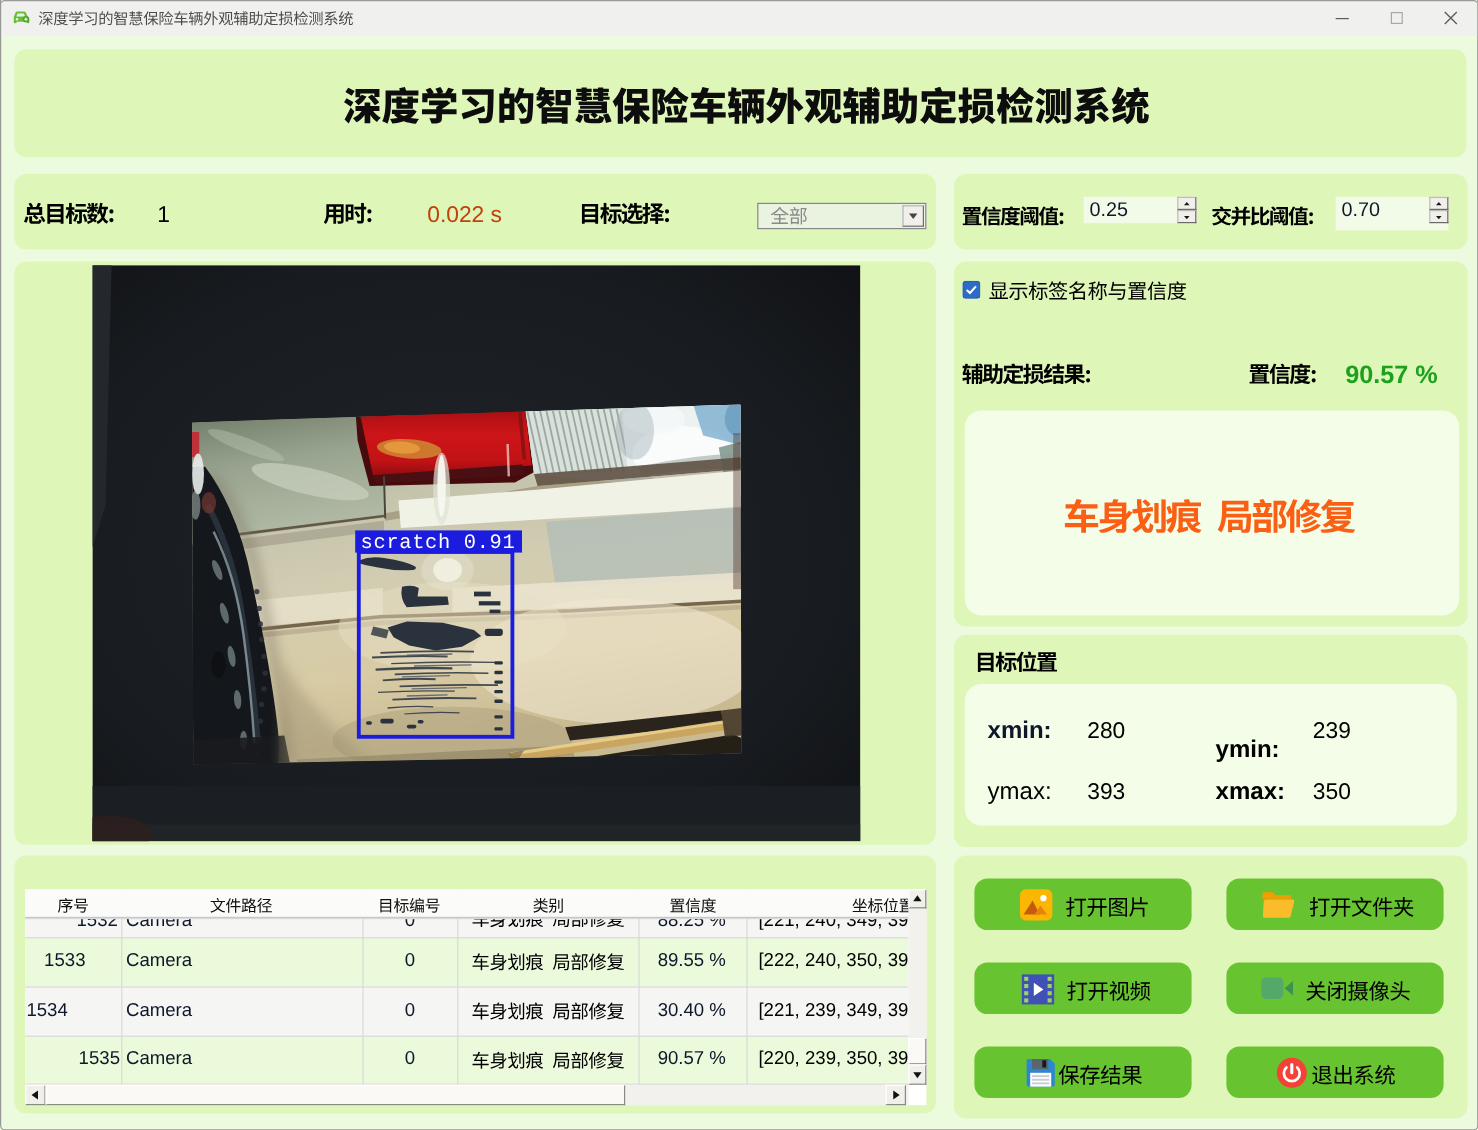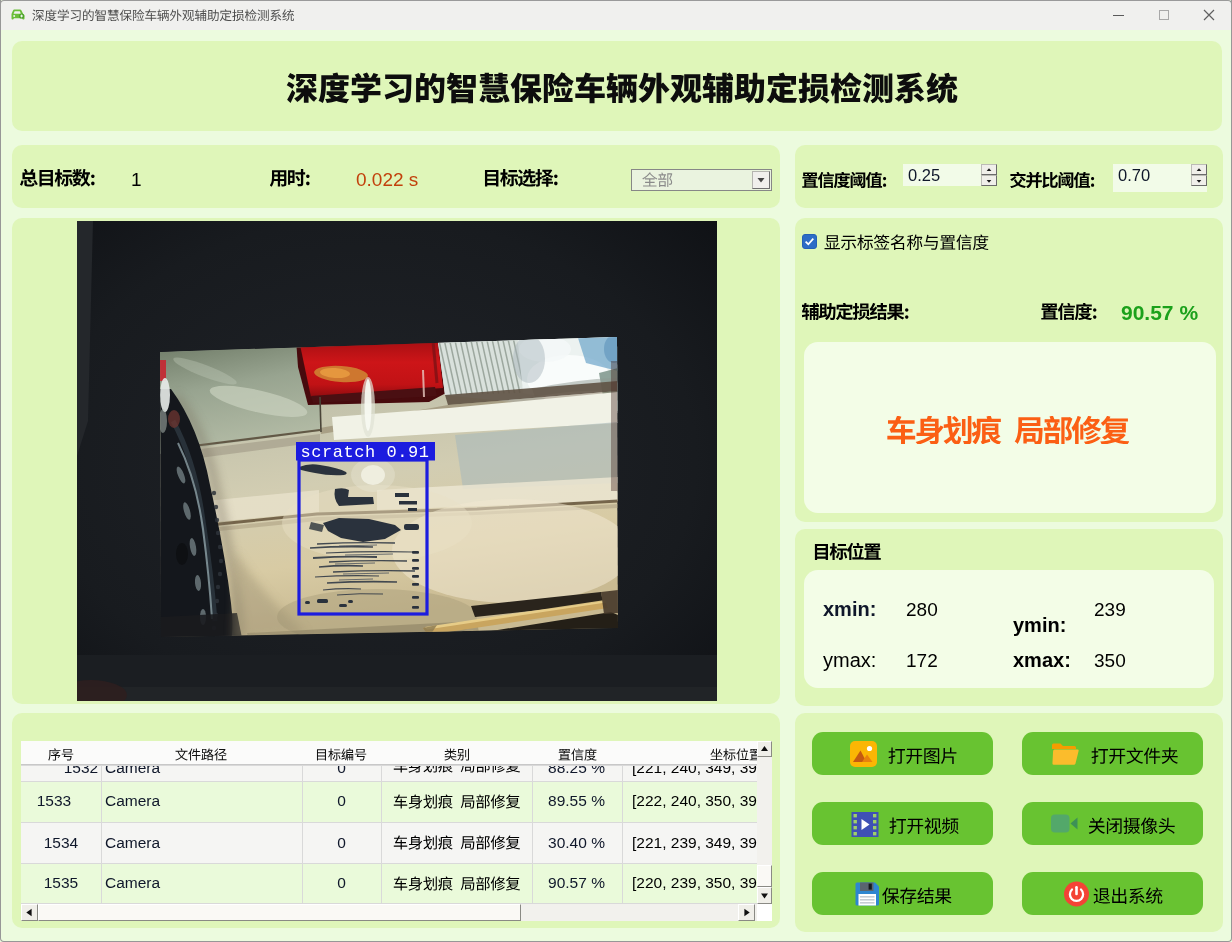--- a/index.html
+++ b/index.html
@@ -289,21 +289,21 @@
 <div class="panel" style="left:794px;top:529px;width:428px;height:177px"></div>
 <svg style="position:absolute;left:812.0px;top:542.5px;width:68.0px;height:17.0px;" viewBox="0 -880 4000 1000" preserveAspectRatio="xMinYMin meet">
     <path fill="#000" d="M243 -456H744V-328H243ZM243 -579V-702H744V-579ZM243 -205H744V-79H243ZM112 -828V116H243V48H744V116H882V-828Z M1464 -821V-700H1941V-821ZM1795 -310C1841 -199 1884 -54 1895 35L2012 -7C1998 -98 1950 -237 1902 -347ZM1462 -342C1436 -230 1391 -112 1336 -38C1364 -24 1415 11 1437 29C1494 -55 1548 -189 1579 -315ZM1415 -563V-442H1626V-28C1626 -14 1622 -11 1608 -11C1594 -11 1549 -10 1505 -12C1523 26 1539 83 1542 121C1616 121 1668 119 1708 97C1749 76 1758 39 1758 -25V-442H2001V-563ZM1147 -888V-674H997V-554H1122C1094 -433 1040 -291 977 -214C1000 -180 1031 -123 1043 -87C1082 -143 1118 -227 1147 -316V127H1275V-385C1305 -339 1334 -289 1349 -257L1418 -359C1398 -385 1307 -498 1275 -531V-554H1402V-674H1275V-888Z M2415 -518C2444 -374 2471 -183 2479 -71L2607 -107C2596 -217 2565 -403 2532 -545ZM2557 -872C2575 -821 2597 -752 2606 -705H2352V-580H2956V-705H2622L2735 -737C2724 -783 2701 -851 2680 -903ZM2312 -41V84H2992V-41H2808C2847 -176 2887 -365 2914 -528L2778 -550C2764 -392 2727 -182 2690 -41ZM2240 -883C2185 -729 2091 -574 1992 -477C2014 -446 2050 -375 2062 -342C2085 -367 2108 -394 2131 -424V125H2261V-627C2300 -698 2334 -772 2362 -844Z M3677 -762H3802V-700H3677ZM3436 -762H3559V-700H3436ZM3198 -762H3317V-700H3198ZM3141 -432V8H3015V98H3989V8H3856V-432H3530L3538 -474H3957V-568H3553L3559 -612H3933V-849H3073V-612H3427L3423 -568H3030V-474H3414L3407 -432ZM3263 8V-34H3729V8ZM3263 -248H3729V-207H3263ZM3263 -314V-353H3729V-314ZM3263 -143H3729V-100H3263Z"></path>
   </svg>
 <div class="ibox" style="left:803px;top:570px;width:410px;height:118px"></div>
 <div class="lat" style="left:822.0px;top:599.07px;font-size:20.0px;font-weight:bold;color:#0f172a;line-height:1;">xmin:</div>
 <div class="lat" style="left:905.0px;top:599.92px;font-size:19.0px;font-weight:normal;color:#000;line-height:1;">280</div>
 <div class="lat" style="left:1012.0px;top:599.07px;font-size:20.0px;font-weight:bold;color:#000;line-height:1;margin-top:16px;">ymin:</div>
 <div class="lat" style="left:1093.0px;top:599.92px;font-size:19.0px;font-weight:normal;color:#000;line-height:1;">239</div>
 <div class="lat" style="left:822.0px;top:650.07px;font-size:20.0px;font-weight:normal;color:#000;line-height:1;">ymax:</div>
-<div class="lat" style="left:905.0px;top:650.92px;font-size:19.0px;font-weight:normal;color:#000;line-height:1;">172</div>
+<div class="lat" style="left:905.0px;top:650.92px;font-size:19.0px;font-weight:normal;color:#000;line-height:1;">393</div>
 <div class="lat" style="left:1012.0px;top:650.07px;font-size:20.0px;font-weight:bold;color:#000;line-height:1;">xmax:</div>
 <div class="lat" style="left:1093.0px;top:650.92px;font-size:19.0px;font-weight:normal;color:#000;line-height:1;">350</div>
 <div class="panel" style="left:794px;top:713px;width:428px;height:219px"></div>
 <div class="btn" style="left:811px;top:732px"></div>
 <svg class="abs" style="left:849px;top:740px" width="28" height="28" viewBox="0 0 28 28">
     <rect x="0" y="1" width="27" height="26" rx="5" fill="#fbb604"></rect>
     <circle cx="19.5" cy="8.5" r="2.6" fill="#fff"></circle>
     <path d="M3 22 L10.5 10.5 L16.5 22 Z" fill="#c55a11"></path>
     <path d="M12 22 L17 14.5 L22.5 22 Z" fill="#e8820c"></path>
   </svg>
@@ -379,30 +379,30 @@
 <div class="abs" style="left:20px;top:781px;width:736px;height:41px;background:#eafada"></div>
 <div class="lat" style="left:21px;top:792px;font-size:15.5px;width:64px;text-align:center">1533</div>
 <div class="lat" style="left:104px;top:792px;font-size:15.5px">Camera</div>
 <div class="lat" style="left:301px;top:792px;font-size:15.5px;width:79px;text-align:center">0</div>
 <svg style="position:absolute;left:392.0px;top:794.0px;width:127.5px;height:15.0px;" viewBox="0 -880 8500 1000" preserveAspectRatio="xMinYMin meet">
     <path fill="#000" d="M161 -320C172 -329 210 -335 272 -335H507V-180H52V-105H507V89H588V-105H951V-180H588V-335H865V-408H588V-564H507V-408H245C288 -472 333 -546 374 -627H932V-701H410C431 -744 450 -787 467 -831L381 -854C363 -803 342 -750 319 -701H69V-627H285C250 -557 220 -502 204 -480C176 -435 155 -404 133 -398C143 -377 157 -337 161 -320Z M1706 -534V-440H1281V-534ZM1706 -592H1281V-682H1706ZM1706 -381V-296L1689 -282H1281V-381ZM1070 -282V-214H1599C1438 -103 1243 -21 1033 33C1048 49 1071 80 1080 97C1312 29 1529 -69 1706 -208V-20C1706 0 1699 7 1676 9C1655 10 1578 10 1497 7C1508 28 1520 63 1524 84C1628 84 1694 83 1731 70C1768 58 1780 32 1780 -19V-270C1843 -327 1899 -389 1948 -459L1881 -492C1852 -448 1817 -407 1780 -368V-749H1497C1513 -777 1530 -808 1545 -838L1457 -852C1449 -823 1433 -784 1416 -749H1205V-282Z M2649 -737V-177H2723V-737ZM2847 -839V-10C2847 8 2840 13 2821 14C2804 14 2746 15 2681 13C2691 34 2703 68 2706 88C2795 88 2847 86 2878 74C2909 61 2921 39 2921 -11V-839ZM2305 -786C2358 -743 2421 -681 2451 -640L2505 -687C2476 -728 2410 -787 2356 -827ZM2461 -479C2427 -394 2382 -316 2328 -245C2306 -319 2288 -406 2275 -501L2597 -538L2590 -611L2265 -574C2256 -660 2251 -753 2251 -848H2173C2174 -751 2180 -656 2190 -565L2027 -546L2034 -474L2199 -492C2215 -375 2239 -267 2269 -177C2199 -103 2118 -40 2029 7C2045 22 2072 51 2083 68C2160 22 2233 -34 2298 -100C2347 15 2408 85 2480 85C2550 85 2578 39 2592 -116C2571 -123 2544 -139 2528 -157C2521 -37 2509 10 2484 10C2441 10 2395 -55 2355 -162C2428 -247 2488 -346 2535 -458Z M3029 -628C3057 -567 3092 -484 3107 -435L3170 -469C3153 -515 3118 -594 3088 -654ZM3786 -394V-305H3418V-394ZM3786 -451H3418V-537H3786ZM3341 92C3360 79 3392 68 3618 4C3614 -12 3610 -40 3608 -60L3418 -12V-243H3555C3616 -68 3736 42 3930 89C3940 69 3960 40 3976 26C3880 8 3803 -28 3744 -79C3806 -115 3880 -163 3939 -208L3886 -251C3840 -211 3763 -157 3702 -119C3670 -156 3646 -196 3626 -243H3859V-598H3344V-41C3344 1 3324 22 3307 31C3319 45 3336 75 3341 92ZM3513 -834C3523 -806 3536 -774 3545 -743H3185V-437C3185 -407 3184 -374 3182 -340C3119 -308 3057 -276 3013 -257L3040 -186L3175 -264C3159 -159 3123 -52 3039 32C3055 42 3086 71 3098 86C3241 -55 3262 -276 3262 -436V-673H3960V-743H3637C3625 -778 3611 -819 3597 -852Z M4646 -796V-552C4646 -386 4634 -152 4519 14C4535 23 4568 48 4580 63C4666 -62 4701 -228 4714 -377H5343C5332 -116 5319 -18 5297 6C5288 17 5277 19 5259 19C5240 19 5190 18 5136 14C5148 34 5156 64 5157 85C5212 89 5265 89 5294 86C5325 83 5345 76 5364 54C5395 17 5407 -97 5420 -410C5421 -421 5421 -445 5421 -445H4720L4722 -533H5350V-796ZM4722 -730H5273V-599H4722ZM4804 -296V27H4876V-32H5194V-296ZM4876 -233H5122V-95H4876Z M5634 -633C5661 -578 5689 -504 5698 -456L5767 -477C5758 -524 5731 -595 5700 -650ZM6130 -795V87H6198V-725H6362C6335 -644 6295 -536 6256 -449C6348 -358 6373 -282 6373 -219C6374 -183 6367 -150 6347 -138C6336 -131 6320 -128 6305 -127C6285 -127 6256 -127 6226 -130C6239 -109 6246 -77 6247 -58C6276 -56 6309 -56 6335 -59C6359 -62 6381 -68 6398 -79C6431 -103 6445 -152 6445 -212C6445 -282 6422 -363 6330 -459C6374 -553 6421 -670 6457 -765L6405 -798L6393 -795ZM5742 -835C5757 -802 5774 -762 5785 -729H5572V-659H6053V-729H5863C5852 -764 5831 -815 5810 -853ZM5932 -653C5915 -595 5885 -511 5857 -453H5542V-383H6076V-453H5932C5957 -506 5985 -576 6008 -636ZM5601 -289V82H5674V34H5953V75H6030V-289ZM5674 -35V-220H5953V-35Z M7202 -386C7147 -333 7044 -285 6953 -258C6967 -245 6986 -227 6996 -212C7093 -244 7198 -297 7260 -362ZM7300 -285C7231 -213 7096 -155 6966 -125C6982 -111 6997 -89 7006 -74C7144 -112 7279 -175 7357 -261ZM7395 -175C7304 -70 7116 -5 6911 25C6927 41 6943 68 6951 86C7167 48 7359 -25 7461 -146ZM6802 -565V-72H6867V-565ZM7054 -674H7339C7304 -618 7254 -570 7196 -531C7133 -574 7086 -624 7054 -674ZM7066 -850C7023 -740 6950 -634 6867 -566C6885 -555 6913 -533 6927 -521C6957 -549 6988 -583 7017 -621C7046 -578 7086 -535 7136 -496C7055 -453 6961 -425 6868 -408C6882 -393 6898 -366 6905 -349C7007 -371 7107 -404 7194 -455C7261 -413 7343 -378 7439 -356C7448 -373 7467 -402 7481 -417C7395 -433 7319 -461 7255 -494C7334 -551 7398 -625 7437 -719L7393 -741L7378 -738H7092C7109 -769 7123 -800 7137 -832ZM6730 -843C6681 -685 6599 -529 6510 -427C6524 -408 6544 -367 6550 -348C6584 -388 6615 -433 6646 -483V89H6718V-619C6750 -684 6778 -754 6800 -824Z M7784 -443H8258V-374H7784ZM7784 -563H8258V-495H7784ZM7707 -619V-318H7822C7763 -240 7674 -169 7585 -122C7601 -110 7628 -84 7640 -72C7681 -96 7724 -127 7764 -162C7807 -118 7859 -79 7920 -47C7797 -11 7658 11 7524 21C7536 38 7549 70 7553 89C7708 74 7869 44 8008 -8C8131 40 8274 69 8428 81C8439 62 8456 31 8472 14C8337 6 8209 -14 8098 -45C8192 -91 8271 -150 8324 -225L8276 -257L8264 -253H7855C7872 -273 7889 -294 7903 -316L7897 -318H8338V-619ZM7762 -849C7714 -748 7627 -654 7539 -594C7554 -580 7578 -548 7588 -533C7641 -574 7695 -627 7741 -686H8410V-750H7788C7804 -776 7819 -801 7832 -828ZM8204 -193C8153 -146 8085 -108 8005 -77C7929 -108 7864 -146 7816 -193Z"></path>
   </svg>
 <div class="lat" style="left:530px;top:792px;font-size:15.5px;width:91px;text-align:center">89.55 %</div>
 <div class="abs" style="left:631px;top:792px;width:125px;overflow:hidden;font-size:15.5px;white-space:nowrap">[222, 240, 350, 394</div>
 <div class="abs" style="left:20px;top:822px;width:736px;height:41px;background:#f5f5f3"></div>
-<div class="lat" style="left:21px;top:834px;font-size:15.5px;width:78px;text-align:center">1534</div>
+<div class="lat" style="left:21px;top:834px;font-size:15.5px;width:78px;">1534</div>
 <div class="lat" style="left:104px;top:834px;font-size:15.5px">Camera</div>
 <div class="lat" style="left:301px;top:834px;font-size:15.5px;width:79px;text-align:center">0</div>
 <svg style="position:absolute;left:392.0px;top:835.0px;width:127.5px;height:15.0px;" viewBox="0 -880 8500 1000" preserveAspectRatio="xMinYMin meet">
     <path fill="#000" d="M161 -320C172 -329 210 -335 272 -335H507V-180H52V-105H507V89H588V-105H951V-180H588V-335H865V-408H588V-564H507V-408H245C288 -472 333 -546 374 -627H932V-701H410C431 -744 450 -787 467 -831L381 -854C363 -803 342 -750 319 -701H69V-627H285C250 -557 220 -502 204 -480C176 -435 155 -404 133 -398C143 -377 157 -337 161 -320Z M1706 -534V-440H1281V-534ZM1706 -592H1281V-682H1706ZM1706 -381V-296L1689 -282H1281V-381ZM1070 -282V-214H1599C1438 -103 1243 -21 1033 33C1048 49 1071 80 1080 97C1312 29 1529 -69 1706 -208V-20C1706 0 1699 7 1676 9C1655 10 1578 10 1497 7C1508 28 1520 63 1524 84C1628 84 1694 83 1731 70C1768 58 1780 32 1780 -19V-270C1843 -327 1899 -389 1948 -459L1881 -492C1852 -448 1817 -407 1780 -368V-749H1497C1513 -777 1530 -808 1545 -838L1457 -852C1449 -823 1433 -784 1416 -749H1205V-282Z M2649 -737V-177H2723V-737ZM2847 -839V-10C2847 8 2840 13 2821 14C2804 14 2746 15 2681 13C2691 34 2703 68 2706 88C2795 88 2847 86 2878 74C2909 61 2921 39 2921 -11V-839ZM2305 -786C2358 -743 2421 -681 2451 -640L2505 -687C2476 -728 2410 -787 2356 -827ZM2461 -479C2427 -394 2382 -316 2328 -245C2306 -319 2288 -406 2275 -501L2597 -538L2590 -611L2265 -574C2256 -660 2251 -753 2251 -848H2173C2174 -751 2180 -656 2190 -565L2027 -546L2034 -474L2199 -492C2215 -375 2239 -267 2269 -177C2199 -103 2118 -40 2029 7C2045 22 2072 51 2083 68C2160 22 2233 -34 2298 -100C2347 15 2408 85 2480 85C2550 85 2578 39 2592 -116C2571 -123 2544 -139 2528 -157C2521 -37 2509 10 2484 10C2441 10 2395 -55 2355 -162C2428 -247 2488 -346 2535 -458Z M3029 -628C3057 -567 3092 -484 3107 -435L3170 -469C3153 -515 3118 -594 3088 -654ZM3786 -394V-305H3418V-394ZM3786 -451H3418V-537H3786ZM3341 92C3360 79 3392 68 3618 4C3614 -12 3610 -40 3608 -60L3418 -12V-243H3555C3616 -68 3736 42 3930 89C3940 69 3960 40 3976 26C3880 8 3803 -28 3744 -79C3806 -115 3880 -163 3939 -208L3886 -251C3840 -211 3763 -157 3702 -119C3670 -156 3646 -196 3626 -243H3859V-598H3344V-41C3344 1 3324 22 3307 31C3319 45 3336 75 3341 92ZM3513 -834C3523 -806 3536 -774 3545 -743H3185V-437C3185 -407 3184 -374 3182 -340C3119 -308 3057 -276 3013 -257L3040 -186L3175 -264C3159 -159 3123 -52 3039 32C3055 42 3086 71 3098 86C3241 -55 3262 -276 3262 -436V-673H3960V-743H3637C3625 -778 3611 -819 3597 -852Z M4646 -796V-552C4646 -386 4634 -152 4519 14C4535 23 4568 48 4580 63C4666 -62 4701 -228 4714 -377H5343C5332 -116 5319 -18 5297 6C5288 17 5277 19 5259 19C5240 19 5190 18 5136 14C5148 34 5156 64 5157 85C5212 89 5265 89 5294 86C5325 83 5345 76 5364 54C5395 17 5407 -97 5420 -410C5421 -421 5421 -445 5421 -445H4720L4722 -533H5350V-796ZM4722 -730H5273V-599H4722ZM4804 -296V27H4876V-32H5194V-296ZM4876 -233H5122V-95H4876Z M5634 -633C5661 -578 5689 -504 5698 -456L5767 -477C5758 -524 5731 -595 5700 -650ZM6130 -795V87H6198V-725H6362C6335 -644 6295 -536 6256 -449C6348 -358 6373 -282 6373 -219C6374 -183 6367 -150 6347 -138C6336 -131 6320 -128 6305 -127C6285 -127 6256 -127 6226 -130C6239 -109 6246 -77 6247 -58C6276 -56 6309 -56 6335 -59C6359 -62 6381 -68 6398 -79C6431 -103 6445 -152 6445 -212C6445 -282 6422 -363 6330 -459C6374 -553 6421 -670 6457 -765L6405 -798L6393 -795ZM5742 -835C5757 -802 5774 -762 5785 -729H5572V-659H6053V-729H5863C5852 -764 5831 -815 5810 -853ZM5932 -653C5915 -595 5885 -511 5857 -453H5542V-383H6076V-453H5932C5957 -506 5985 -576 6008 -636ZM5601 -289V82H5674V34H5953V75H6030V-289ZM5674 -35V-220H5953V-35Z M7202 -386C7147 -333 7044 -285 6953 -258C6967 -245 6986 -227 6996 -212C7093 -244 7198 -297 7260 -362ZM7300 -285C7231 -213 7096 -155 6966 -125C6982 -111 6997 -89 7006 -74C7144 -112 7279 -175 7357 -261ZM7395 -175C7304 -70 7116 -5 6911 25C6927 41 6943 68 6951 86C7167 48 7359 -25 7461 -146ZM6802 -565V-72H6867V-565ZM7054 -674H7339C7304 -618 7254 -570 7196 -531C7133 -574 7086 -624 7054 -674ZM7066 -850C7023 -740 6950 -634 6867 -566C6885 -555 6913 -533 6927 -521C6957 -549 6988 -583 7017 -621C7046 -578 7086 -535 7136 -496C7055 -453 6961 -425 6868 -408C6882 -393 6898 -366 6905 -349C7007 -371 7107 -404 7194 -455C7261 -413 7343 -378 7439 -356C7448 -373 7467 -402 7481 -417C7395 -433 7319 -461 7255 -494C7334 -551 7398 -625 7437 -719L7393 -741L7378 -738H7092C7109 -769 7123 -800 7137 -832ZM6730 -843C6681 -685 6599 -529 6510 -427C6524 -408 6544 -367 6550 -348C6584 -388 6615 -433 6646 -483V89H6718V-619C6750 -684 6778 -754 6800 -824Z M7784 -443H8258V-374H7784ZM7784 -563H8258V-495H7784ZM7707 -619V-318H7822C7763 -240 7674 -169 7585 -122C7601 -110 7628 -84 7640 -72C7681 -96 7724 -127 7764 -162C7807 -118 7859 -79 7920 -47C7797 -11 7658 11 7524 21C7536 38 7549 70 7553 89C7708 74 7869 44 8008 -8C8131 40 8274 69 8428 81C8439 62 8456 31 8472 14C8337 6 8209 -14 8098 -45C8192 -91 8271 -150 8324 -225L8276 -257L8264 -253H7855C7872 -273 7889 -294 7903 -316L7897 -318H8338V-619ZM7762 -849C7714 -748 7627 -654 7539 -594C7554 -580 7578 -548 7588 -533C7641 -574 7695 -627 7741 -686H8410V-750H7788C7804 -776 7819 -801 7832 -828ZM8204 -193C8153 -146 8085 -108 8005 -77C7929 -108 7864 -146 7816 -193Z"></path>
   </svg>
 <div class="lat" style="left:530px;top:834px;font-size:15.5px;width:91px;text-align:center">30.40 %</div>
 <div class="abs" style="left:631px;top:834px;width:125px;overflow:hidden;font-size:15.5px;white-space:nowrap">[221, 239, 349, 393</div>
 <div class="abs" style="left:20px;top:863px;width:736px;height:41px;background:#eafada"></div>
-<div class="lat" style="left:21px;top:874px;font-size:15.5px;width:78px;text-align:center">1535</div>
+<div class="lat" style="left:21px;top:874px;font-size:15.5px;width:78px;text-align:right">1535</div>
 <div class="lat" style="left:104px;top:874px;font-size:15.5px">Camera</div>
 <div class="lat" style="left:301px;top:874px;font-size:15.5px;width:79px;text-align:center">0</div>
 <svg style="position:absolute;left:392.0px;top:876.0px;width:127.5px;height:15.0px;" viewBox="0 -880 8500 1000" preserveAspectRatio="xMinYMin meet">
     <path fill="#000" d="M161 -320C172 -329 210 -335 272 -335H507V-180H52V-105H507V89H588V-105H951V-180H588V-335H865V-408H588V-564H507V-408H245C288 -472 333 -546 374 -627H932V-701H410C431 -744 450 -787 467 -831L381 -854C363 -803 342 -750 319 -701H69V-627H285C250 -557 220 -502 204 -480C176 -435 155 -404 133 -398C143 -377 157 -337 161 -320Z M1706 -534V-440H1281V-534ZM1706 -592H1281V-682H1706ZM1706 -381V-296L1689 -282H1281V-381ZM1070 -282V-214H1599C1438 -103 1243 -21 1033 33C1048 49 1071 80 1080 97C1312 29 1529 -69 1706 -208V-20C1706 0 1699 7 1676 9C1655 10 1578 10 1497 7C1508 28 1520 63 1524 84C1628 84 1694 83 1731 70C1768 58 1780 32 1780 -19V-270C1843 -327 1899 -389 1948 -459L1881 -492C1852 -448 1817 -407 1780 -368V-749H1497C1513 -777 1530 -808 1545 -838L1457 -852C1449 -823 1433 -784 1416 -749H1205V-282Z M2649 -737V-177H2723V-737ZM2847 -839V-10C2847 8 2840 13 2821 14C2804 14 2746 15 2681 13C2691 34 2703 68 2706 88C2795 88 2847 86 2878 74C2909 61 2921 39 2921 -11V-839ZM2305 -786C2358 -743 2421 -681 2451 -640L2505 -687C2476 -728 2410 -787 2356 -827ZM2461 -479C2427 -394 2382 -316 2328 -245C2306 -319 2288 -406 2275 -501L2597 -538L2590 -611L2265 -574C2256 -660 2251 -753 2251 -848H2173C2174 -751 2180 -656 2190 -565L2027 -546L2034 -474L2199 -492C2215 -375 2239 -267 2269 -177C2199 -103 2118 -40 2029 7C2045 22 2072 51 2083 68C2160 22 2233 -34 2298 -100C2347 15 2408 85 2480 85C2550 85 2578 39 2592 -116C2571 -123 2544 -139 2528 -157C2521 -37 2509 10 2484 10C2441 10 2395 -55 2355 -162C2428 -247 2488 -346 2535 -458Z M3029 -628C3057 -567 3092 -484 3107 -435L3170 -469C3153 -515 3118 -594 3088 -654ZM3786 -394V-305H3418V-394ZM3786 -451H3418V-537H3786ZM3341 92C3360 79 3392 68 3618 4C3614 -12 3610 -40 3608 -60L3418 -12V-243H3555C3616 -68 3736 42 3930 89C3940 69 3960 40 3976 26C3880 8 3803 -28 3744 -79C3806 -115 3880 -163 3939 -208L3886 -251C3840 -211 3763 -157 3702 -119C3670 -156 3646 -196 3626 -243H3859V-598H3344V-41C3344 1 3324 22 3307 31C3319 45 3336 75 3341 92ZM3513 -834C3523 -806 3536 -774 3545 -743H3185V-437C3185 -407 3184 -374 3182 -340C3119 -308 3057 -276 3013 -257L3040 -186L3175 -264C3159 -159 3123 -52 3039 32C3055 42 3086 71 3098 86C3241 -55 3262 -276 3262 -436V-673H3960V-743H3637C3625 -778 3611 -819 3597 -852Z M4646 -796V-552C4646 -386 4634 -152 4519 14C4535 23 4568 48 4580 63C4666 -62 4701 -228 4714 -377H5343C5332 -116 5319 -18 5297 6C5288 17 5277 19 5259 19C5240 19 5190 18 5136 14C5148 34 5156 64 5157 85C5212 89 5265 89 5294 86C5325 83 5345 76 5364 54C5395 17 5407 -97 5420 -410C5421 -421 5421 -445 5421 -445H4720L4722 -533H5350V-796ZM4722 -730H5273V-599H4722ZM4804 -296V27H4876V-32H5194V-296ZM4876 -233H5122V-95H4876Z M5634 -633C5661 -578 5689 -504 5698 -456L5767 -477C5758 -524 5731 -595 5700 -650ZM6130 -795V87H6198V-725H6362C6335 -644 6295 -536 6256 -449C6348 -358 6373 -282 6373 -219C6374 -183 6367 -150 6347 -138C6336 -131 6320 -128 6305 -127C6285 -127 6256 -127 6226 -130C6239 -109 6246 -77 6247 -58C6276 -56 6309 -56 6335 -59C6359 -62 6381 -68 6398 -79C6431 -103 6445 -152 6445 -212C6445 -282 6422 -363 6330 -459C6374 -553 6421 -670 6457 -765L6405 -798L6393 -795ZM5742 -835C5757 -802 5774 -762 5785 -729H5572V-659H6053V-729H5863C5852 -764 5831 -815 5810 -853ZM5932 -653C5915 -595 5885 -511 5857 -453H5542V-383H6076V-453H5932C5957 -506 5985 -576 6008 -636ZM5601 -289V82H5674V34H5953V75H6030V-289ZM5674 -35V-220H5953V-35Z M7202 -386C7147 -333 7044 -285 6953 -258C6967 -245 6986 -227 6996 -212C7093 -244 7198 -297 7260 -362ZM7300 -285C7231 -213 7096 -155 6966 -125C6982 -111 6997 -89 7006 -74C7144 -112 7279 -175 7357 -261ZM7395 -175C7304 -70 7116 -5 6911 25C6927 41 6943 68 6951 86C7167 48 7359 -25 7461 -146ZM6802 -565V-72H6867V-565ZM7054 -674H7339C7304 -618 7254 -570 7196 -531C7133 -574 7086 -624 7054 -674ZM7066 -850C7023 -740 6950 -634 6867 -566C6885 -555 6913 -533 6927 -521C6957 -549 6988 -583 7017 -621C7046 -578 7086 -535 7136 -496C7055 -453 6961 -425 6868 -408C6882 -393 6898 -366 6905 -349C7007 -371 7107 -404 7194 -455C7261 -413 7343 -378 7439 -356C7448 -373 7467 -402 7481 -417C7395 -433 7319 -461 7255 -494C7334 -551 7398 -625 7437 -719L7393 -741L7378 -738H7092C7109 -769 7123 -800 7137 -832ZM6730 -843C6681 -685 6599 -529 6510 -427C6524 -408 6544 -367 6550 -348C6584 -388 6615 -433 6646 -483V89H6718V-619C6750 -684 6778 -754 6800 -824Z M7784 -443H8258V-374H7784ZM7784 -563H8258V-495H7784ZM7707 -619V-318H7822C7763 -240 7674 -169 7585 -122C7601 -110 7628 -84 7640 -72C7681 -96 7724 -127 7764 -162C7807 -118 7859 -79 7920 -47C7797 -11 7658 11 7524 21C7536 38 7549 70 7553 89C7708 74 7869 44 8008 -8C8131 40 8274 69 8428 81C8439 62 8456 31 8472 14C8337 6 8209 -14 8098 -45C8192 -91 8271 -150 8324 -225L8276 -257L8264 -253H7855C7872 -273 7889 -294 7903 -316L7897 -318H8338V-619ZM7762 -849C7714 -748 7627 -654 7539 -594C7554 -580 7578 -548 7588 -533C7641 -574 7695 -627 7741 -686H8410V-750H7788C7804 -776 7819 -801 7832 -828ZM8204 -193C8153 -146 8085 -108 8005 -77C7929 -108 7864 -146 7816 -193Z"></path>
   </svg>
 <div class="lat" style="left:530px;top:874px;font-size:15.5px;width:91px;text-align:center">90.57 %</div>
 <div class="abs" style="left:631px;top:874px;width:125px;overflow:hidden;font-size:15.5px;white-space:nowrap">[220, 239, 350, 393</div>
 <div class="abs" style="left:100px;top:741px;width:1px;height:163px;background:#d9d9d9"></div>
 <div class="abs" style="left:301px;top:741px;width:1px;height:163px;background:#d9d9d9"></div>
 <div class="abs" style="left:380px;top:741px;width:1px;height:163px;background:#d9d9d9"></div>

